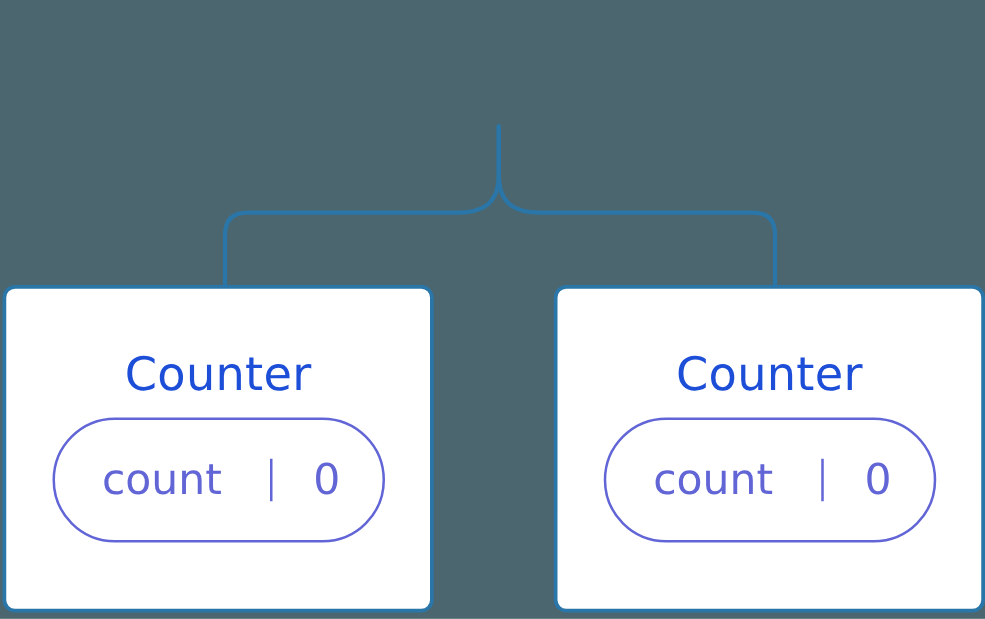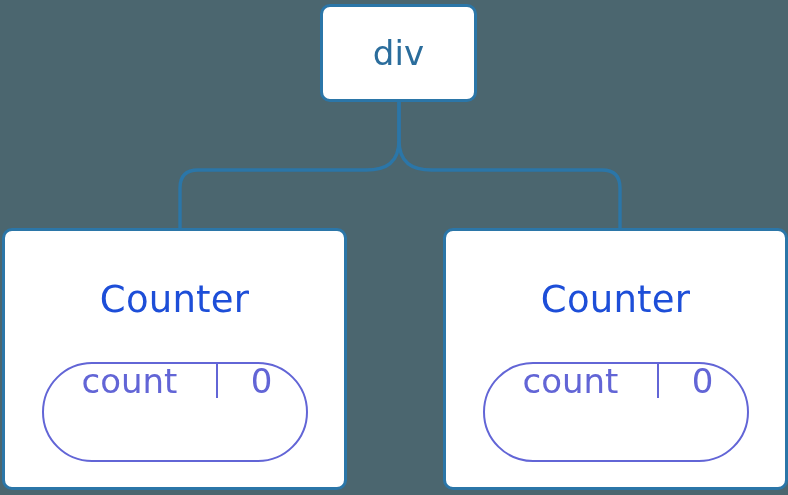--- a/index.html
+++ b/index.html
@@ -63,29 +63,29 @@
     height: 262px;
   }
   .node-title {
     color: #1d4ed8;
     font-size: 37px;
     line-height: 1;
     margin-top: 50px;
     letter-spacing: 0.2px;
   }
   .state-pill {
-    margin-top: 44px;
+    margin-top: 16px;
     height: 100px;
     width: 266px;
     border: 2px solid #6265d6;
     border-radius: 50px;
     box-sizing: border-box;
     display: flex;
     flex-direction: row;
-    align-items: flex-start;
+    align-items: center;
     background: #ffffff;
   }
   .state-key {
     flex: 0 0 174px;
     display: flex;
     align-items: center;
     justify-content: center;
     border-right: 2px solid #6265d6;
     color: #6265d6;
     font-size: 34px;
@@ -107,23 +107,20 @@
 <body>
 
 <div id="canvas">
 
   <svg id="connector-layer" viewBox="0 0 788 495" width="788" height="495">
 
     <path d="M 399 101 L 399 140 C 399 163 386 170 366 170 L 198 170 C 186 170 180 176 180 188 L 180 228" fill="none" stroke="#2b76a8" stroke-width="3.4" stroke-linecap="round"></path>
     <path d="M 399 101 L 399 140 C 399 163 412 170 432 170 L 602 170 C 614 170 620 176 620 188 L 620 228" fill="none" stroke="#2b76a8" stroke-width="3.4" stroke-linecap="round"></path>
   </svg>
 
-  <div class="node-box" id="div-node">
-    <span class="node-title-root">div</span>
-  </div>
 
   <div class="node-box" id="counter-left">
     <span class="node-title">Counter</span>
     <div class="state-pill">
       <span class="state-key">count</span>
       <span class="state-val">0</span>
     </div>
   </div>
 
   <div class="node-box" id="counter-right">

